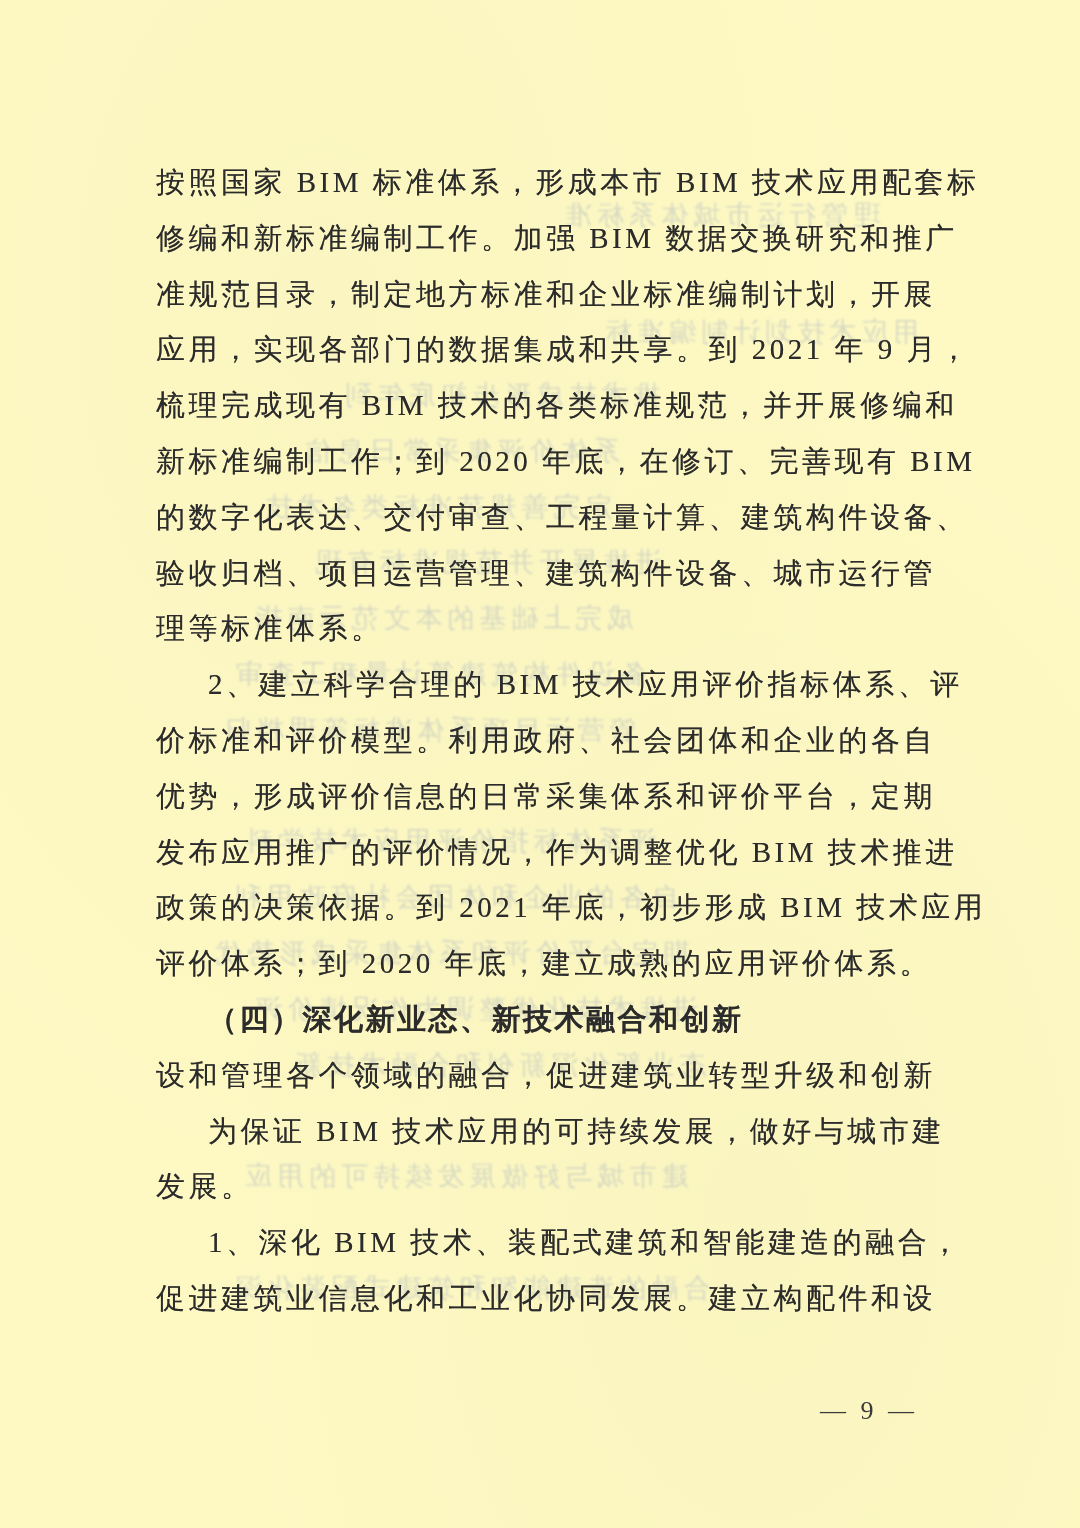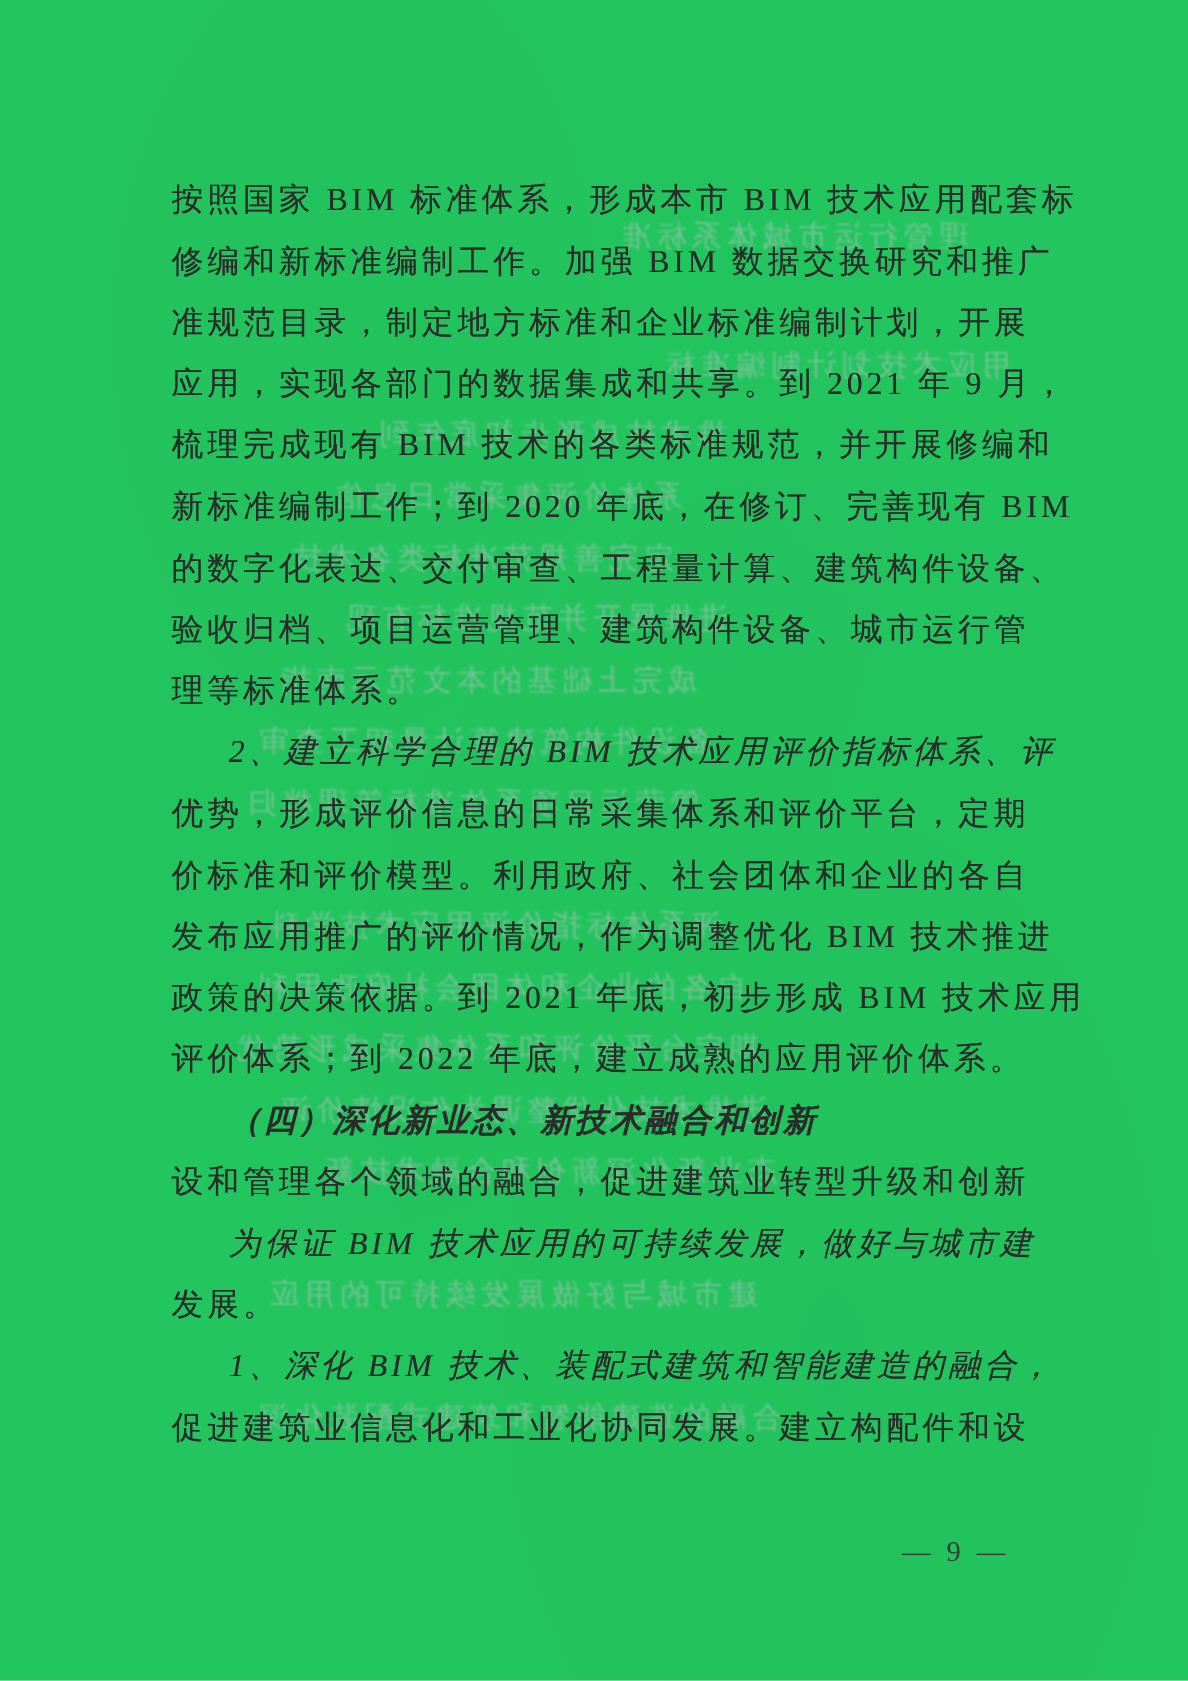--- a/index.html
+++ b/index.html
@@ -4,21 +4,21 @@
 <style>
   html, body {
     margin: 0;
     padding: 0;
     background: #f7f7f6;
   }
   .page {
     position: relative;
     width: 1080px;
     height: 1528px;
-    background: #22c55e;
+    background: #fef9c3;
     overflow: hidden;
     font-family: "Liberation Serif", "DejaVu Serif", serif;
   }
   
   .page::before {
     content: "";
     position: absolute;
     inset: 0;
     background:
       radial-gradient(ellipse at 30% 20%, rgba(0,0,0,0.012), transparent 60%),
@@ -41,21 +41,20 @@
     text-align-last: justify;
     white-space: nowrap;
     text-shadow: 0 0 0.6px rgba(40,40,40,0.55);
   }
   .ln.last {
     text-align: right;
     text-align-last: left;
   }
   .ln.indent {
     padding-left: 52px;
-    font-style: italic;
   }
   .ln.head {
     font-weight: 700;
     text-align: left;
     text-align-last: left;
     letter-spacing: 2.5px;
   }
   .page-number {
     position: absolute;
     top: 1396px;
@@ -114,25 +113,25 @@
     <div class="ln">按照国家 BIM 标准体系，形成本市 BIM 技术应用配套标</div>
     <div class="ln">修编和新标准编制工作。加强 BIM 数据交换研究和推广</div>
     <div class="ln">准规范目录，制定地方标准和企业标准编制计划，开展</div>
     <div class="ln">应用，实现各部门的数据集成和共享。到 2021 年 9 月，</div>
     <div class="ln">梳理完成现有 BIM 技术的各类标准规范，并开展修编和</div>
     <div class="ln">新标准编制工作；到 2020 年底，在修订、完善现有 BIM</div>
     <div class="ln">的数字化表达、交付审查、工程量计算、建筑构件设备、</div>
     <div class="ln">验收归档、项目运营管理、建筑构件设备、城市运行管</div>
     <div class="ln last">理等标准体系。</div>
     <div class="ln indent">2、建立科学合理的 BIM 技术应用评价指标体系、评</div>
+    <div class="ln">价标准和评价模型。利用政府、社会团体和企业的各自</div>
     <div class="ln">优势，形成评价信息的日常采集体系和评价平台，定期</div>
-    <div class="ln">价标准和评价模型。利用政府、社会团体和企业的各自</div>
     <div class="ln">发布应用推广的评价情况，作为调整优化 BIM 技术推进</div>
     <div class="ln">政策的决策依据。到 2021 年底，初步形成 BIM 技术应用</div>
-    <div class="ln last">评价体系；到 2022 年底，建立成熟的应用评价体系。</div>
+    <div class="ln last">评价体系；到 2020 年底，建立成熟的应用评价体系。</div>
     <div class="ln indent head">（四）深化新业态、新技术融合和创新</div>
     <div class="ln">设和管理各个领域的融合，促进建筑业转型升级和创新</div>
     <div class="ln indent">为保证 BIM 技术应用的可持续发展，做好与城市建</div>
     <div class="ln last">发展。</div>
     <div class="ln indent">1、深化 BIM 技术、装配式建筑和智能建造的融合，</div>
     <div class="ln">促进建筑业信息化和工业化协同发展。建立构配件和设</div>
   </div>
 
   <div class="page-number">— 9 —</div>
 

